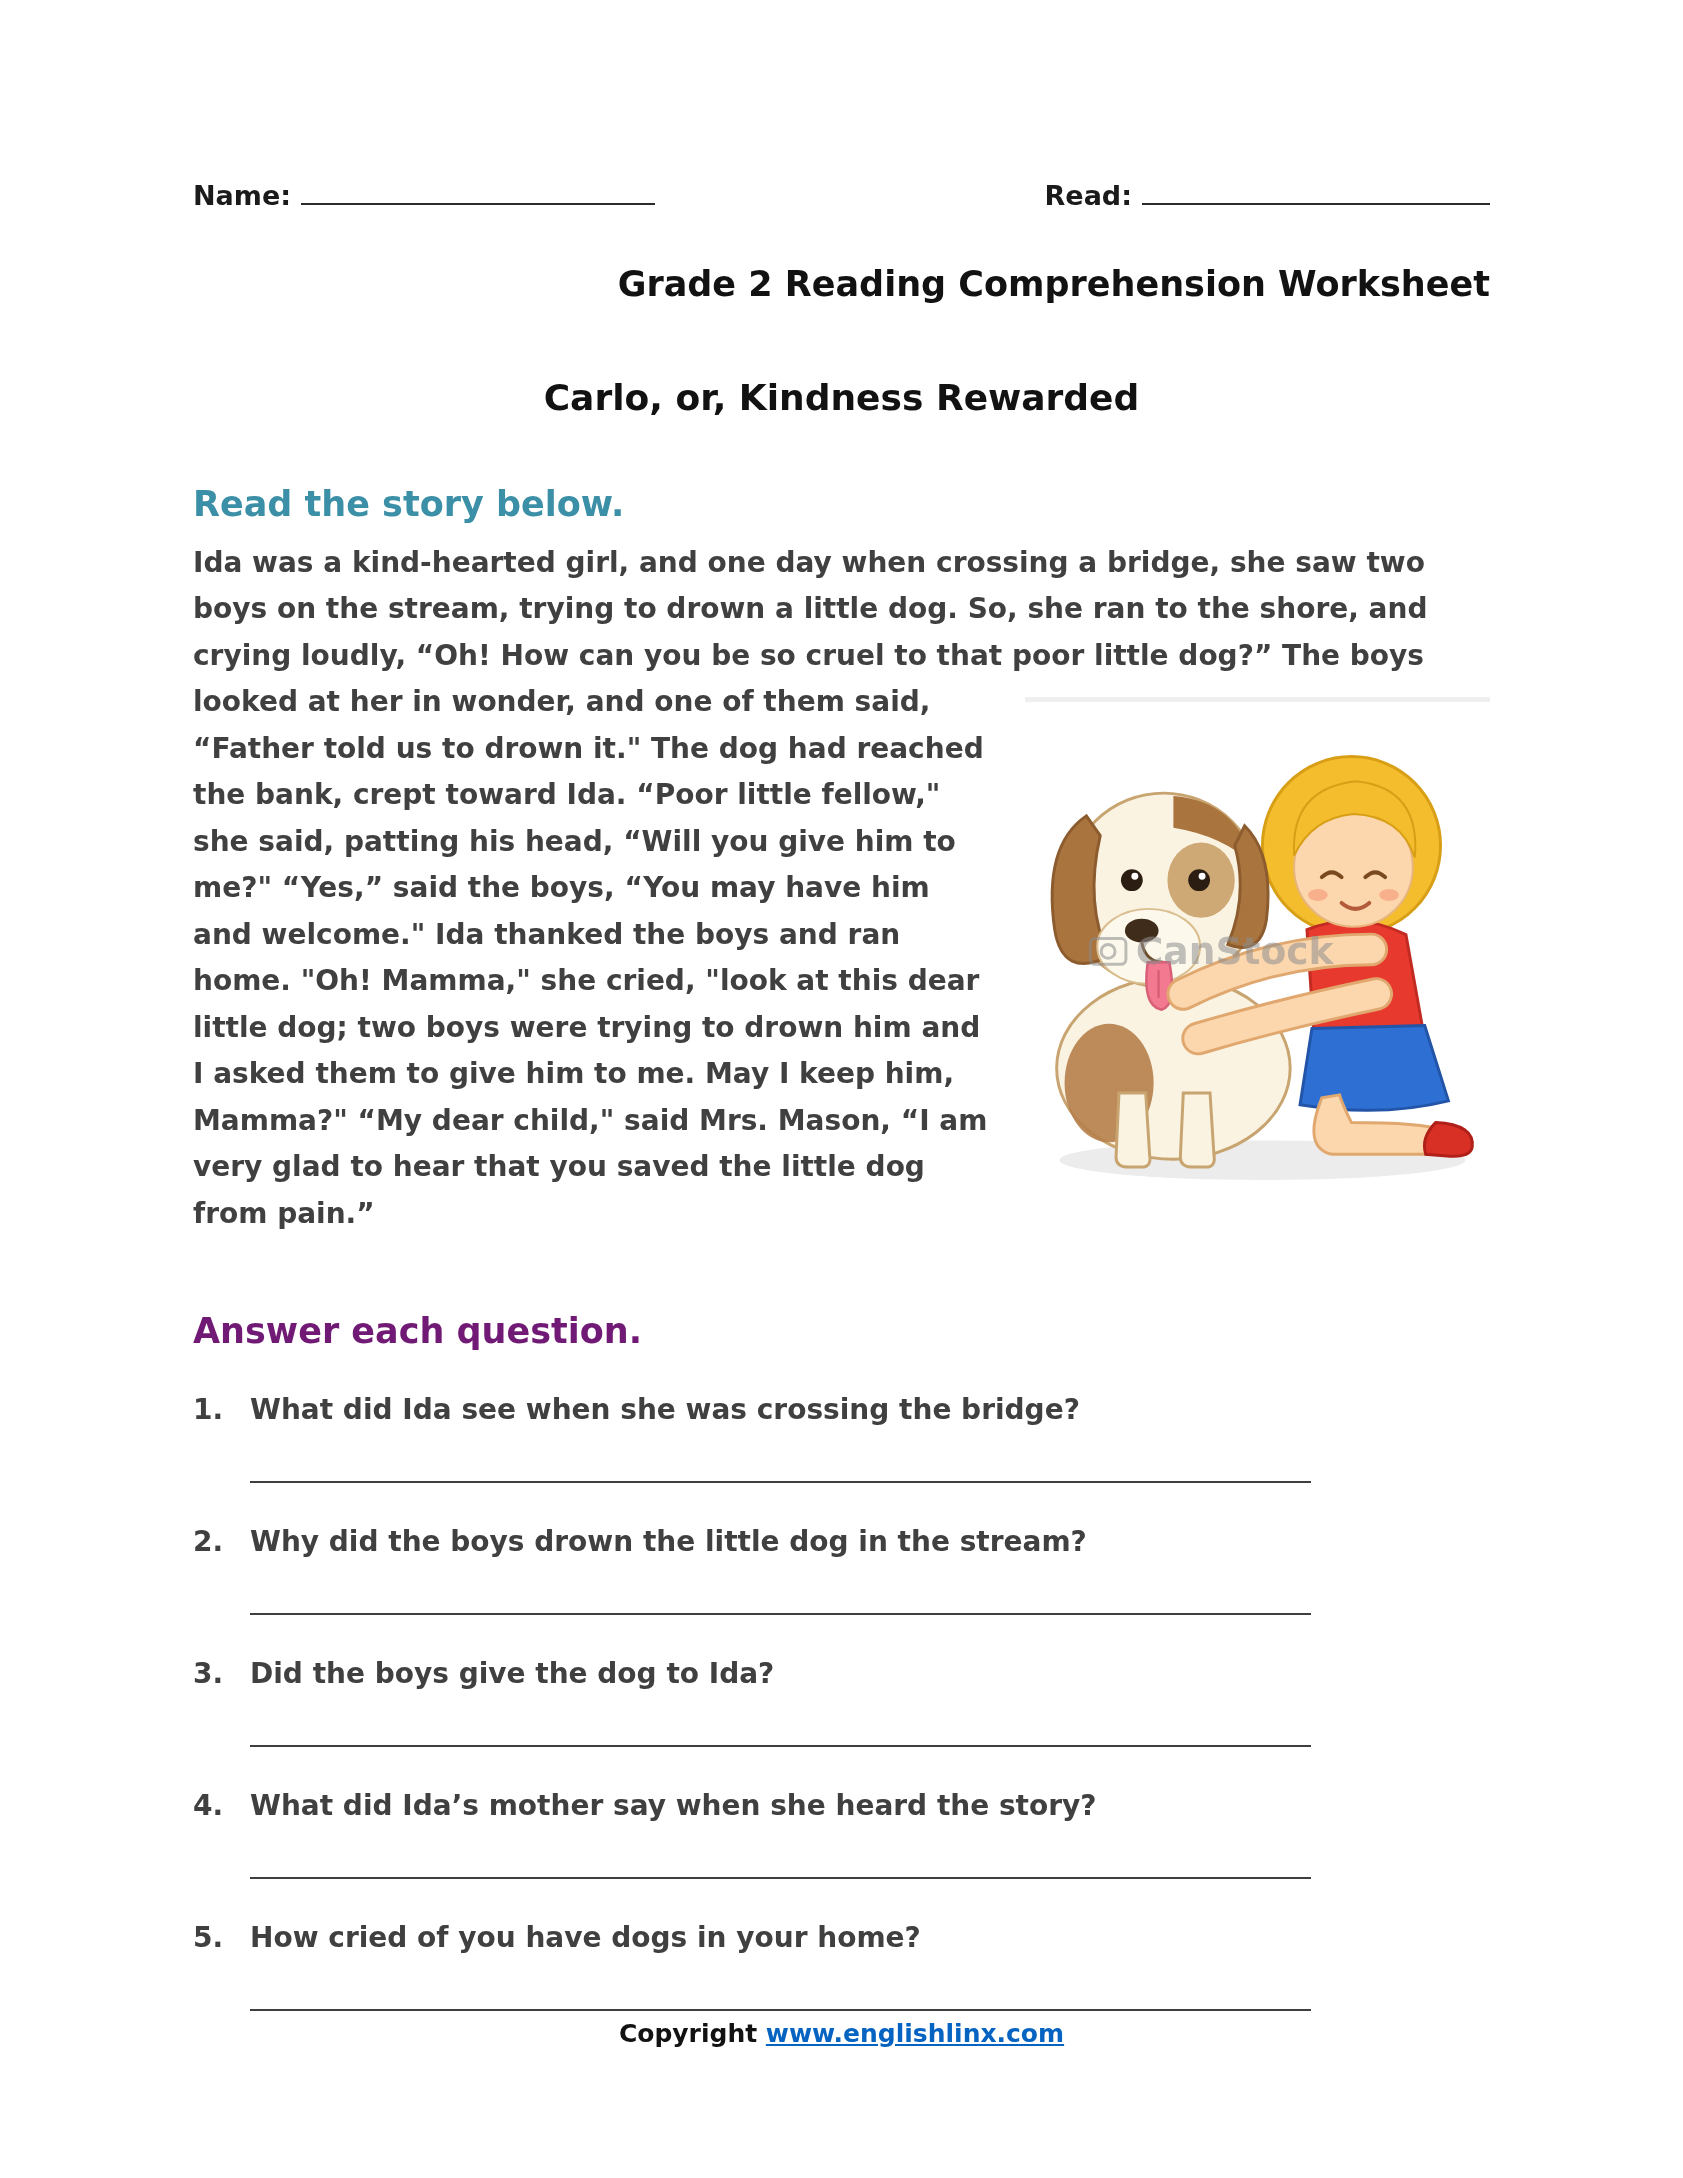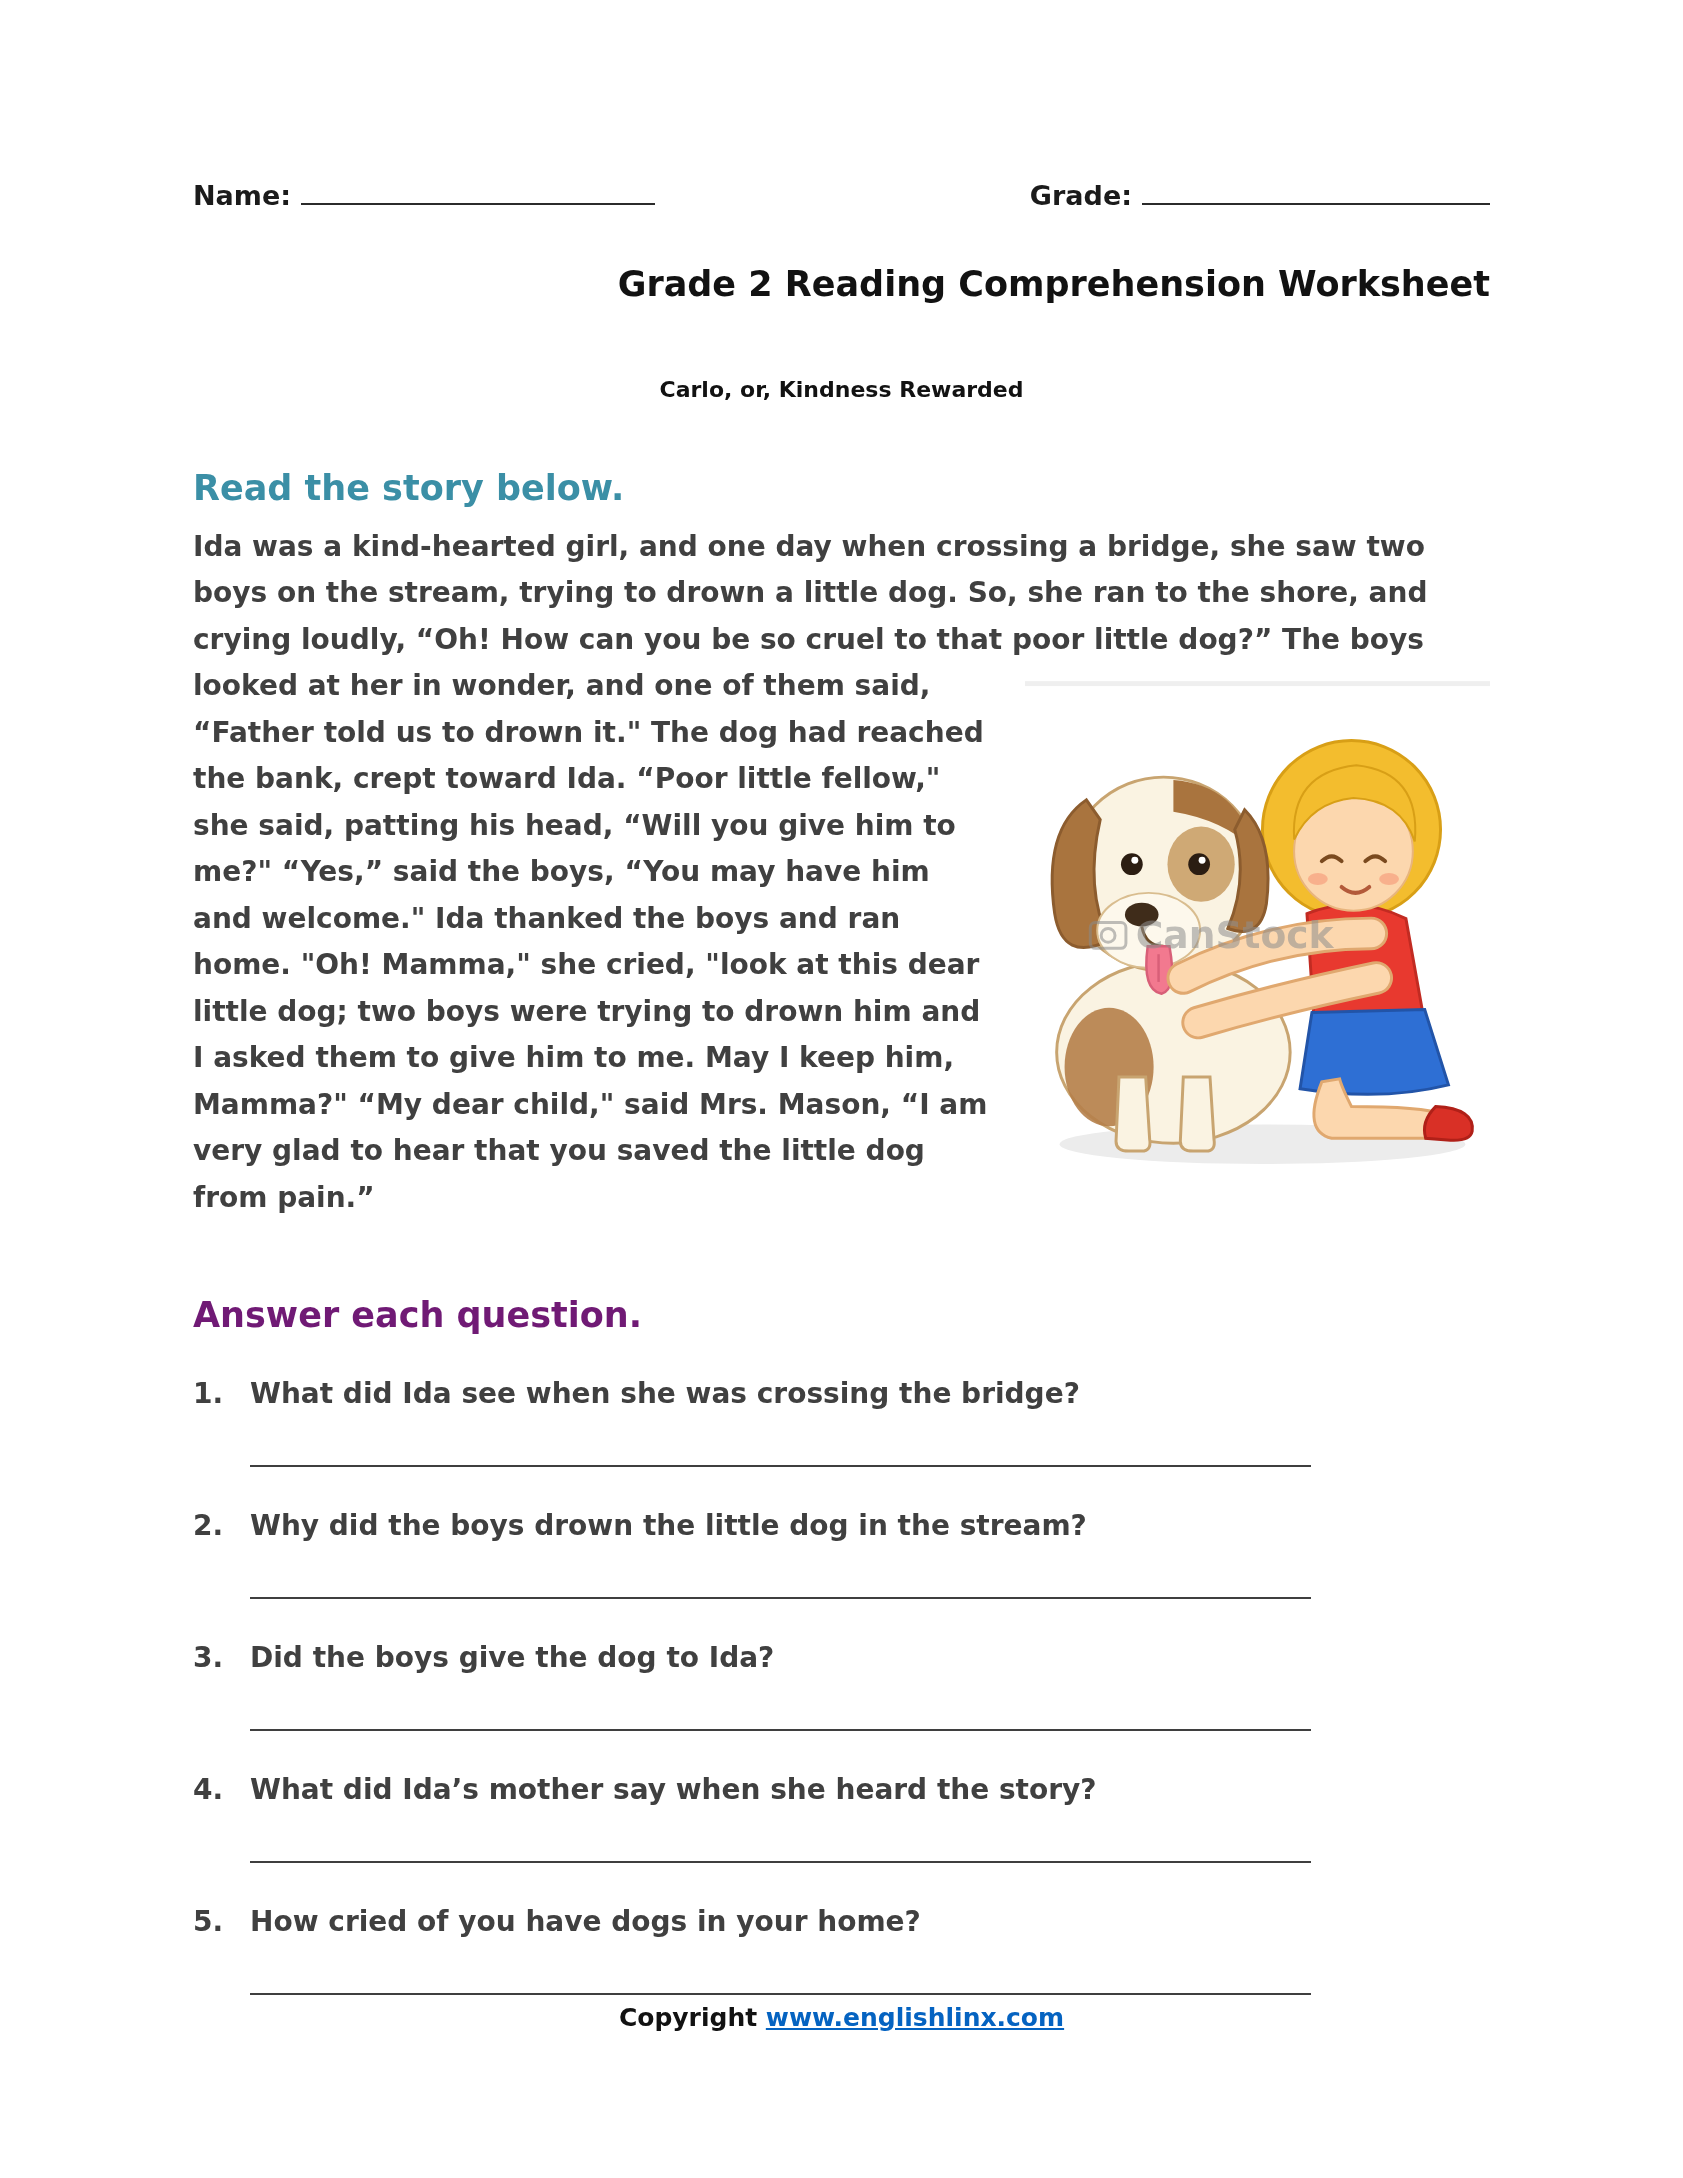--- a/index.html
+++ b/index.html
@@ -13,21 +13,21 @@
     background:#ffffff;
     position:relative;
     overflow:hidden;
   }
   .topline { display:flex; justify-content:space-between; font-size:27px; color:#1b1b1b; }
   .top-group { white-space:nowrap; }
   .blank { display:inline-block; border-bottom:2.5px solid #2b2b2b; height:1em; margin-left:10px; vertical-align:baseline; }
   .blank-name { width:354px; }
   .blank-date { width:348px; }
   .title { text-align:right; font-size:35px; color:#121212; margin-top:53px; }
-  .subtitle { text-align:center; font-size:22px; color:#121212; margin-top:73px; }
+  .subtitle { text-align:center; font-size:36px; color:#121212; margin-top:73px; }
   .teal-heading { font-size:35px; margin-top:66px; }
   .story { font-size:28px; line-height:1.66; margin-top:16px; }
   .story p { margin:0; }
   .illustration {
     float:right;
     width:465px; height:495px;
     margin-left:30px; margin-top:18px;
   }
   .answer-heading { clear:both; padding-top:8px; }
   .question { display:flex; font-size:28px; margin-top:42px; }
@@ -44,21 +44,21 @@
 </head>
 <body>
 
 <div class="page">
 
   <div class="topline">
     <div class="top-group">
       <span>Name:</span><span class="blank blank-name"></span>
     </div>
     <div class="top-group">
-      <span>Grade:</span><span class="blank blank-date"></span>
+      <span>Read:</span><span class="blank blank-date"></span>
     </div>
   </div>
 
   <div class="title">Grade 2 Reading Comprehension Worksheet</div>
   <div class="subtitle">Carlo, or, Kindness Rewarded</div>
 
   <div class="teal-heading" style="color:#3b8fa6;">Read the story below.</div>
 
   <div class="story">
     <p>Ida was a kind-hearted girl, and one day when crossing a bridge, she saw two boys on the stream, trying to drown a little dog. So, she ran to the shore, and crying loudly, “Oh! How can you be so cruel to that poor little dog?” The boys</p>

